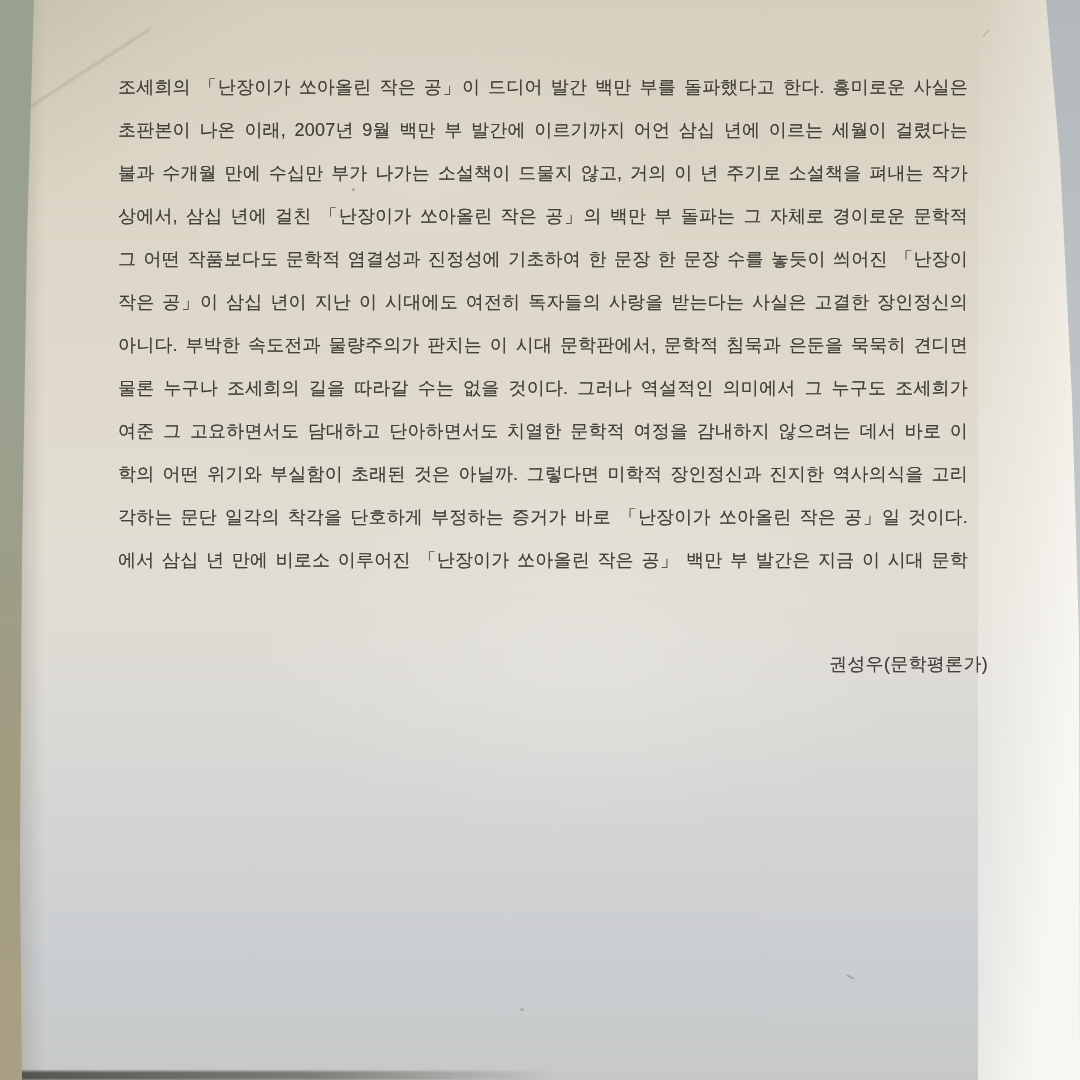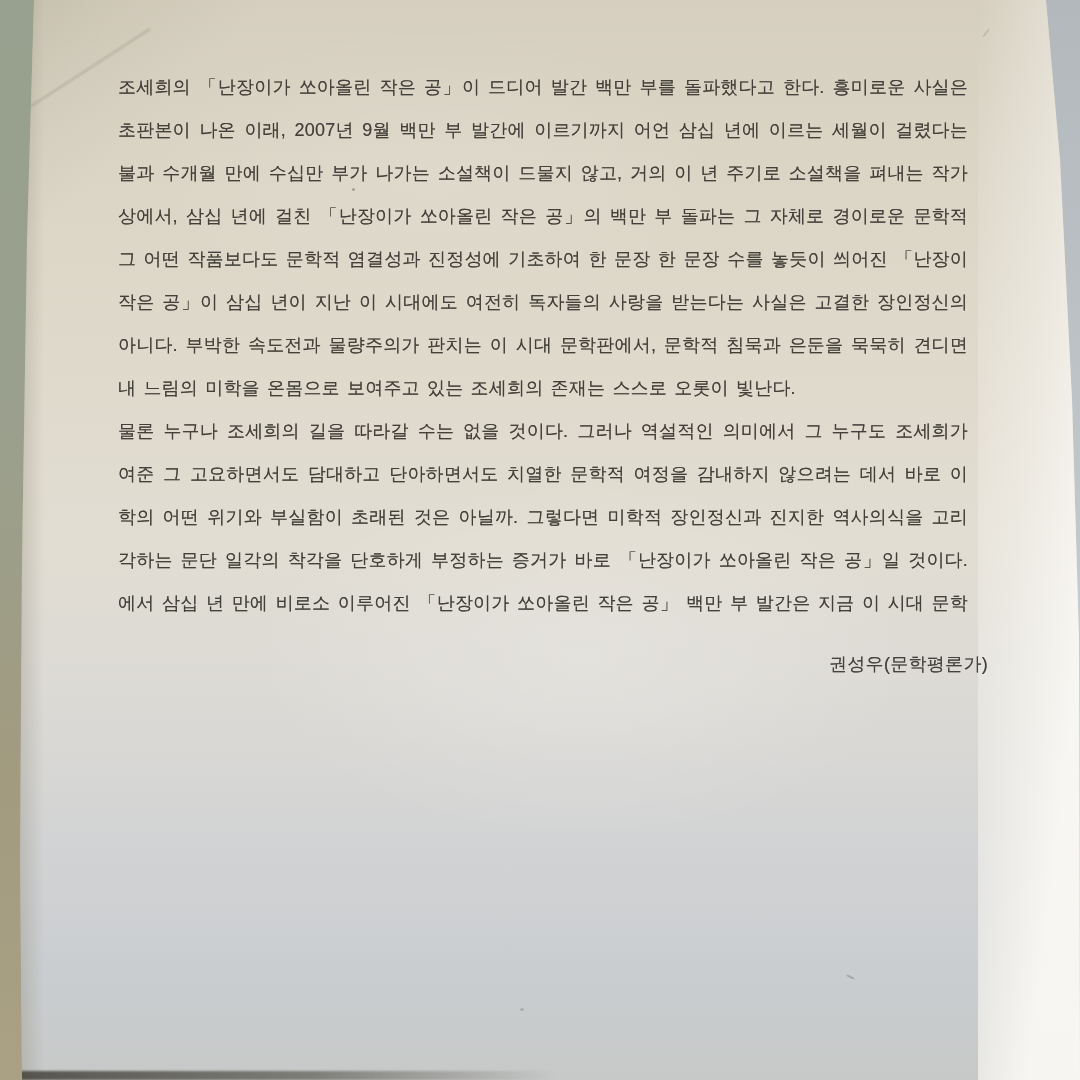--- a/index.html
+++ b/index.html
@@ -102,21 +102,20 @@
     <div class="crease"></div>
 
     <div class="text-block" id="lines-container">
         <div class="line">조세희의 「난장이가 쏘아올린 작은 공」이 드디어 발간 백만 부를 돌파했다고 한다. 흥미로운 사실은 1978년 6월</div>
         <div class="line">초판본이 나온 이래, 2007년 9월 백만 부 발간에 이르기까지 어언 삼십 년에 이르는 세월이 걸렸다는 점이다.</div>
         <div class="line">불과 수개월 만에 수십만 부가 나가는 소설책이 드물지 않고, 거의 이 년 주기로 소설책을 펴내는 작가도 흔한 세</div>
         <div class="line">상에서, 삼십 년에 걸친 「난장이가 쏘아올린 작은 공」의 백만 부 돌파는 그 자체로 경이로운 문학적 사건이다.</div>
         <div class="line">그 어떤 작품보다도 문학적 염결성과 진정성에 기초하여 한 문장 한 문장 수를 놓듯이 씌어진 「난장이가 쏘아올린</div>
         <div class="line">작은 공」이 삼십 년이 지난 이 시대에도 여전히 독자들의 사랑을 받는다는 사실은 고결한 장인정신의 승리에 다름</div>
         <div class="line">아니다. 부박한 속도전과 물량주의가 판치는 이 시대 문학판에서, 문학적 침묵과 은둔을 묵묵히 견디면서도 끝끝</div>
-        <div class="line pend">내 느림의 미학을 온몸으로 보여주고 있는 조세희의 존재는 스스로 오롯이 빛난다.</div>
         <div class="line">물론 누구나 조세희의 길을 따라갈 수는 없을 것이다. 그러나 역설적인 의미에서 그 누구도 조세희가 지금까지 보</div>
         <div class="line">여준 그 고요하면서도 담대하고 단아하면서도 치열한 문학적 여정을 감내하지 않으려는 데서 바로 이 시대 한국문</div>
         <div class="line">학의 어떤 위기와 부실함이 초래된 것은 아닐까. 그렇다면 미학적 장인정신과 진지한 역사의식을 고리타분하게 생</div>
         <div class="line">각하는 문단 일각의 착각을 단호하게 부정하는 증거가 바로 「난장이가 쏘아올린 작은 공」일 것이다. 이러한 의미</div>
         <div class="line">에서 삼십 년 만에 비로소 이루어진 「난장이가 쏘아올린 작은 공」 백만 부 발간은 지금 이 시대 문학에 대한 근본</div>
       </div>
 
     <div class="signature">권성우(문학평론가)</div>
 
     <span class="speck s1"></span>

